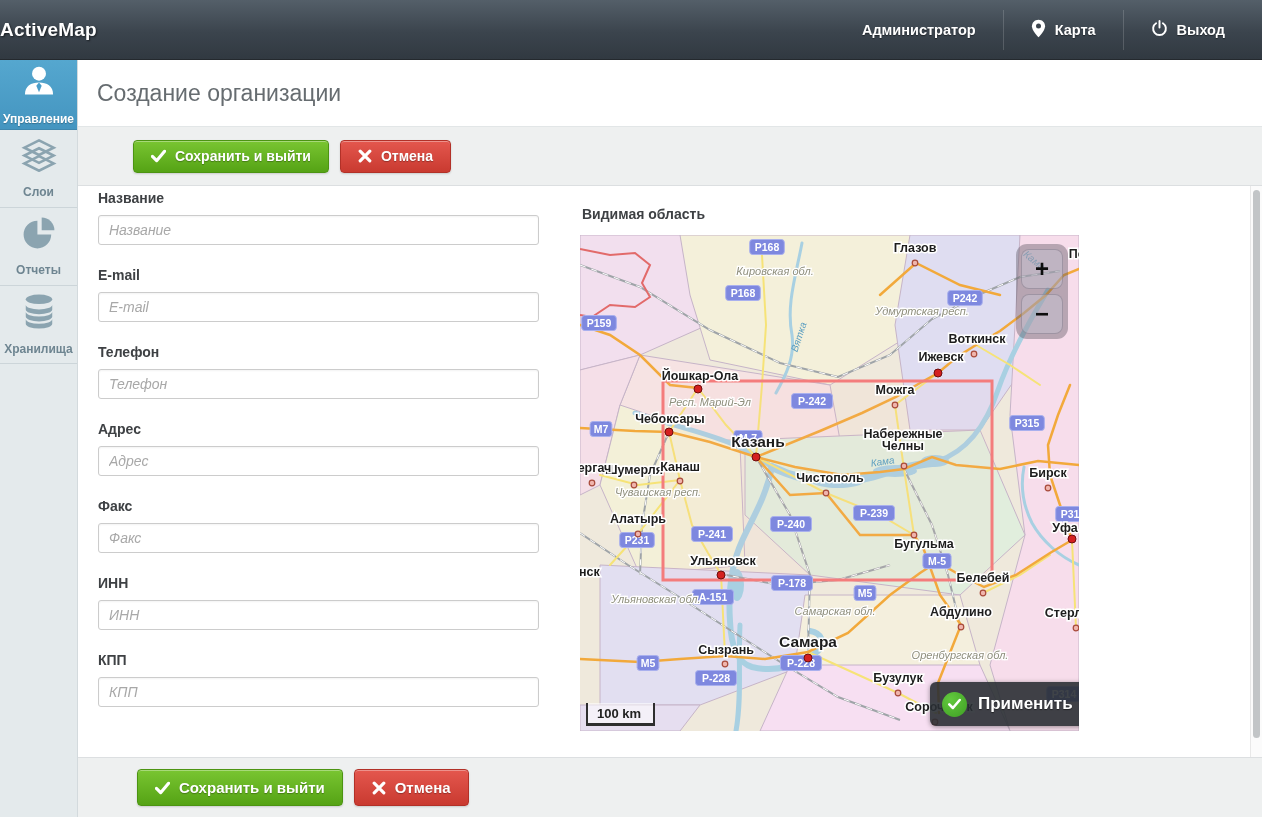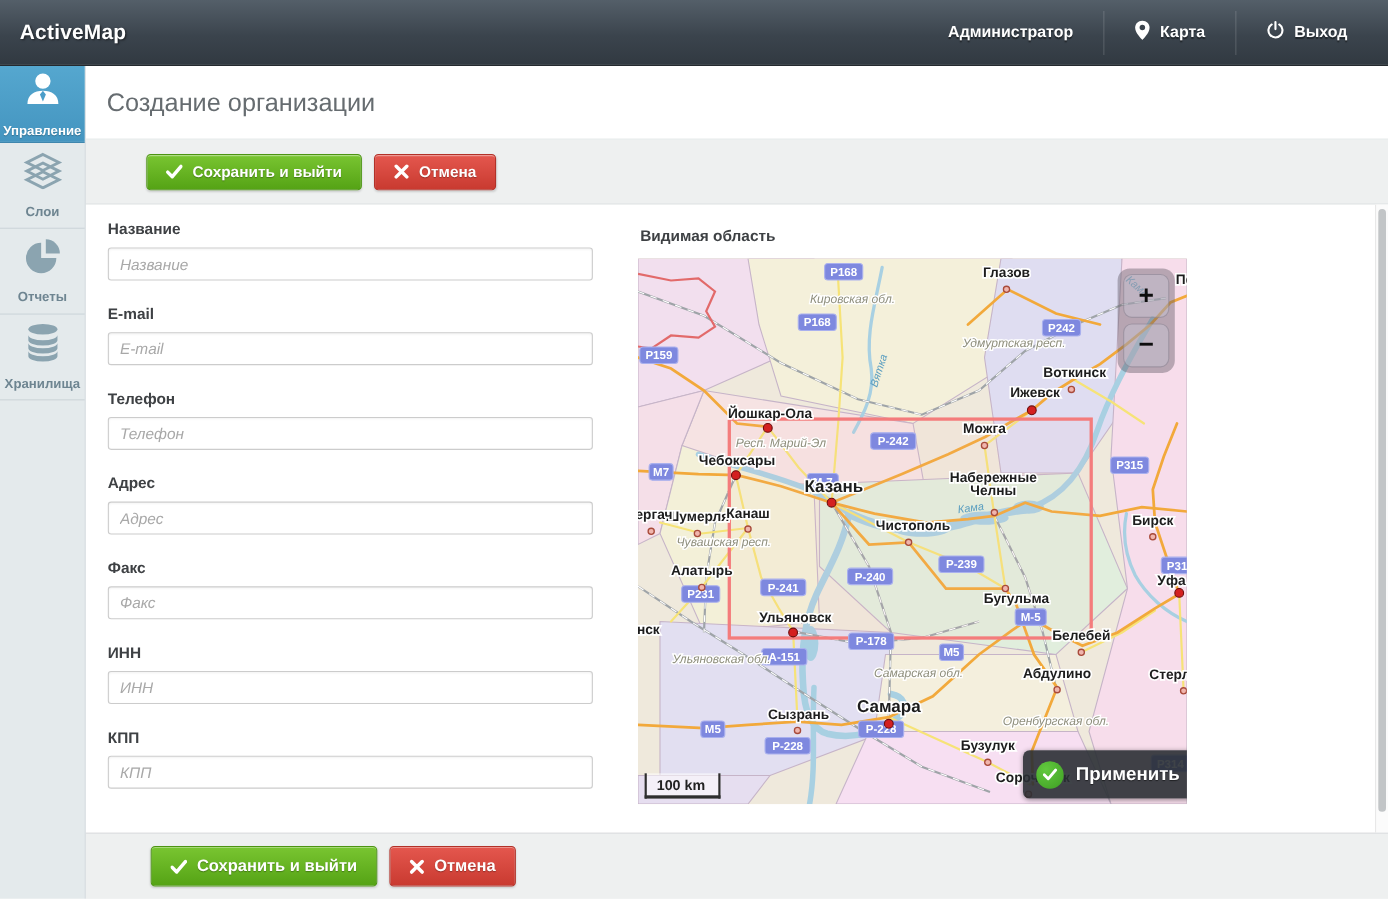--- a/index.html
+++ b/index.html
@@ -12,21 +12,21 @@
   #app { position:absolute; inset:0; }
 
   
   .header {
     position:absolute; left:0; top:0; width:1262px; height:60px;
     background:linear-gradient(180deg,#545f69 0%,#3b444d 55%,#313941 100%);
     border-bottom:1px solid #24292e;
     display:flex; align-items:center; color:#fff;
   }
   .brand {
-    padding-left:18px; font-size:19px; font-weight:bold; letter-spacing:.2px;
+    font-size:19px; font-weight:bold; letter-spacing:.2px;
     text-shadow:1px 1px 2px rgba(0,0,0,.55);
   }
   .hdr-right { margin-left:auto; display:flex; align-items:center; height:100%; padding-right:10px; }
   .hdr-item {
     display:flex; align-items:center; gap:9px; padding:0 27px; height:100%;
     font-size:14.5px; font-weight:bold; text-shadow:0 1px 1px rgba(0,0,0,.45);
     cursor:pointer;
   }
   .hdr-sep { width:1px; height:40px; background:rgba(255,255,255,.16); }
 
@@ -73,21 +73,21 @@
     border-radius:4px; color:#fff; font-weight:bold; font-size:14px; cursor:pointer;
     text-shadow:0 1px 1px rgba(0,0,0,.3);
     box-shadow:inset 0 1px 0 rgba(255,255,255,.35), 0 1px 2px rgba(0,0,0,.15);
   }
   .footer .btn { height:37px; font-size:15px; }
   .btn-green { background:linear-gradient(180deg,#79c531,#55a315); border:1px solid #4c9412;margin-left:44px; }
   .btn-red   { background:linear-gradient(180deg,#e4574e,#c93a30); border:1px solid #b23128; }
   .btn svg { display:block; }
 
   
-  .form-col { position:absolute; left:98px; top:200px; width:441px; }
+  .form-col { position:absolute; left:98px; top:190px; width:441px; }
   .form-group { margin-bottom:22px; }
   .form-label { display:block; font-size:14px; font-weight:bold; color:#3e4144; margin-bottom:9px; }
   .form-input {
     width:100%; height:30px; border:1px solid #cccccc; border-radius:3px;
     padding:0 10px; font-size:14px; color:#333; background:#fff;
     box-shadow:inset 0 1px 2px rgba(0,0,0,.05); outline:none;
     font-family:"Liberation Sans", sans-serif;
   }
   .form-input::placeholder { color:#a8a8a8; font-style:italic; opacity:1; }
 

